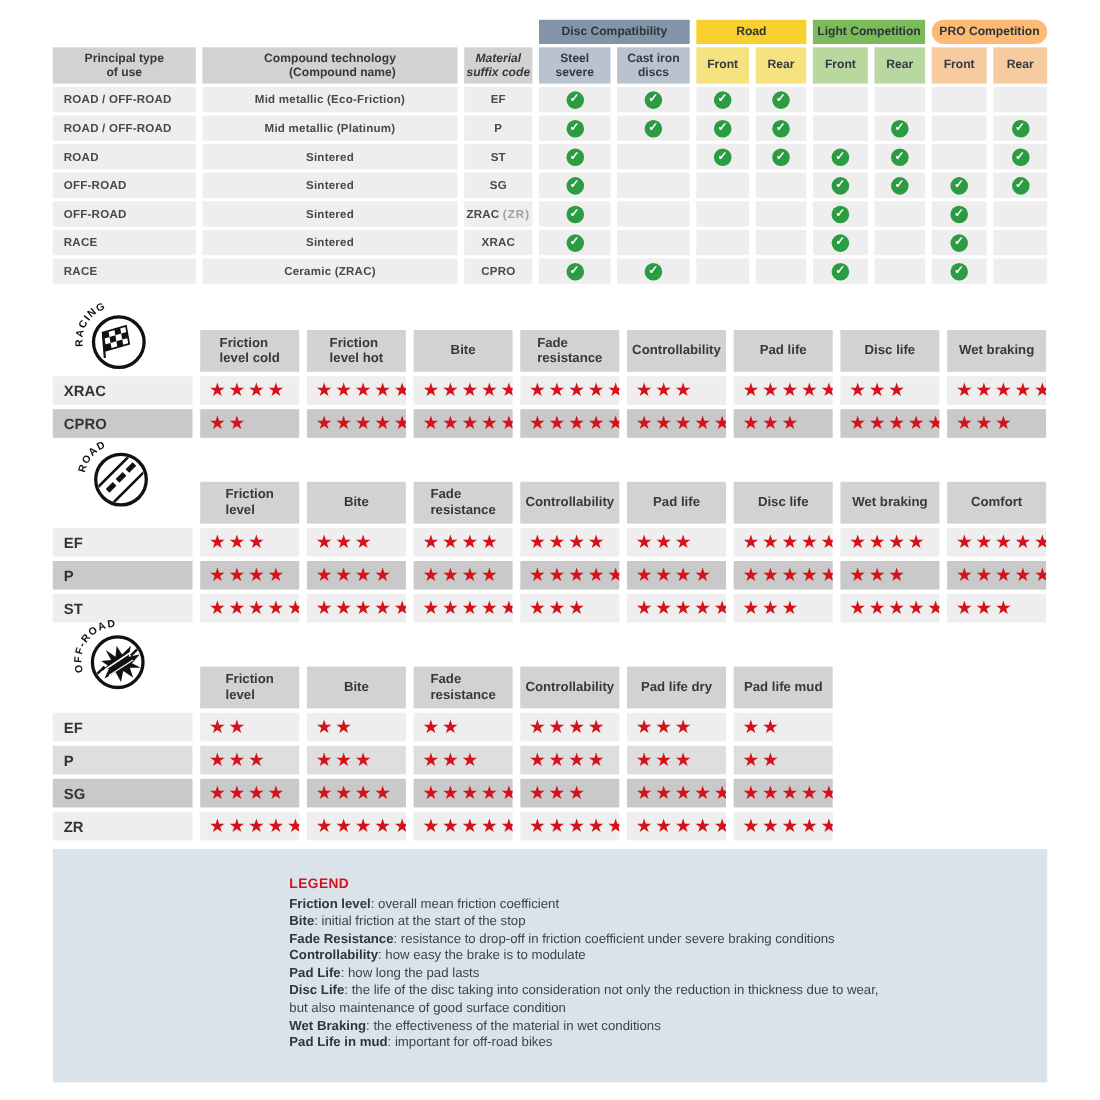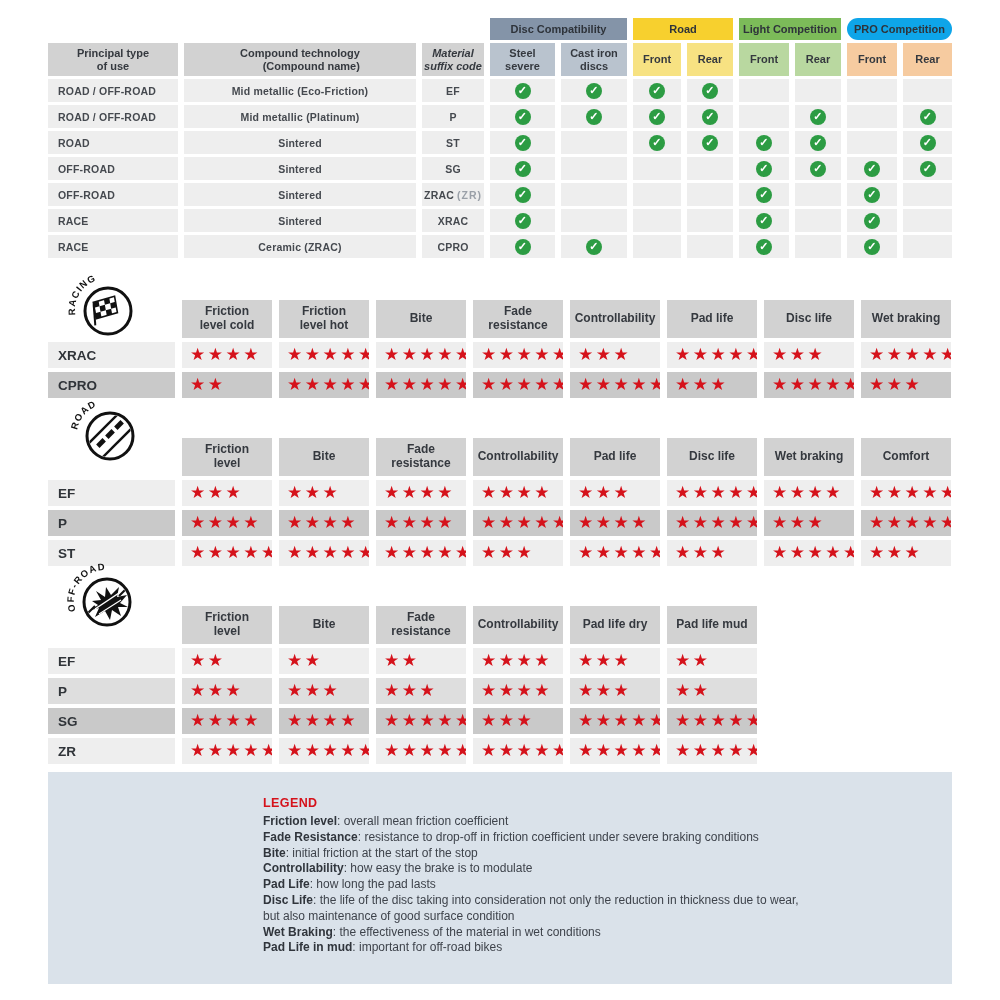--- a/index.html
+++ b/index.html
@@ -21,21 +21,21 @@
   .code-suffix{color:#9aa0a8;margin-left:3px;letter-spacing:1px}
   .chk{width:16px;height:16px;border-radius:50%;background:#2c9c43;color:#fff;font-size:11px;font-weight:bold;
        display:flex;align-items:center;justify-content:center;line-height:1}
 
   
   .sec{position:relative}
   .sec-racing{margin-top:42px}
   .sec-road{margin-top:40px}
   .sec-offroad{margin-top:40px}
   .rt{display:grid;grid-template-rows:38px;grid-auto-rows:26px;gap:4px 7px}
-  .rt-head{background:#d2d2d2;display:flex;align-items:center;justify-content:center;text-align:center;
+  .rt-head{background:#d2d2d2;display:flex;align-items:center;justify-content:center;
            font-weight:bold;font-size:12px;line-height:1.15;color:#35393f}
   .rt-label{display:flex;align-items:center;padding-left:10px;font-size:13.5px;font-weight:bold;color:#303439}
   .rt-cell{display:flex;align-items:center;padding-left:8px;overflow:hidden}
   .stars{color:#d5121b;font-size:17px;letter-spacing:2.5px;line-height:1;margin-top:-2px;white-space:nowrap}
   .shade-light{background:#eeeeee}
   .shade-medium{background:#dedede}
   .shade-dark{background:#c9c9c9}
   .sec-icon{position:absolute}
   .icon-racing{top:-33px;left:18px}
   .icon-road{top:-46px;left:20px}
@@ -50,21 +50,21 @@
 </style>
 </head>
 <body>
 
 <div class="page">
 
   <div class="cmp">
       <div class="cmp-group" style="background: rgb(132, 148, 168); grid-area: 1 / 4 / auto / span 2;">Disc Compatibility</div>
       <div class="cmp-group" style="background: rgb(247, 208, 46); grid-area: 1 / 6 / auto / span 2;">Road</div>
       <div class="cmp-group" style="background: rgb(124, 187, 89); grid-area: 1 / 8 / auto / span 2;">Light Competition</div>
-      <div class="cmp-group" style="background: #0ea5e9; grid-area: 1 / 10 / auto / span 2; border-radius: 11px;">PRO Competition</div>
+      <div class="cmp-group" style="background: #fdba74; grid-area: 1 / 10 / auto / span 2; border-radius: 11px;">PRO Competition</div>
       <div class="cmp-head pre" style="grid-area: 2 / 1;">Principal type
 of use</div>
       <div class="cmp-head pre" style="grid-area: 2 / 2; text-align: right;">Compound technology
 (Compound name)</div>
       <div class="cmp-head pre" style="grid-area: 2 / 3; font-style: italic;">Material
 suffix code</div>
       <div class="cmp-head pre" style="background: rgb(185, 195, 206); grid-area: 2 / 4;">Steel
 severe</div>
       <div class="cmp-head pre" style="background: rgb(185, 195, 206); grid-area: 2 / 5;">Cast iron
 discs</div>
@@ -537,22 +537,22 @@
         <div class="rt-cell shade-light" style="grid-area: 5 / 7;">
           <span class="stars">★★★★★</span>
         </div>
       </div>
   </section>
 
   <div class="legend">
     <div class="legend-title">LEGEND</div>
     <div>
         <div class="lg-line"><b>Friction level</b>: overall mean friction coefficient</div>
+        <div class="lg-line"><b>Bite</b>: initial friction at the start of the stop</div>
         <div class="lg-line"><b>Fade Resistance</b>: resistance to drop-off in friction coefficient under severe braking conditions</div>
-        <div class="lg-line"><b>Bite</b>: initial friction at the start of the stop</div>
         <div class="lg-line"><b>Controllability</b>: how easy the brake is to modulate</div>
         <div class="lg-line"><b>Pad Life</b>: how long the pad lasts</div>
         <div class="lg-line"><b>Disc Life</b>: the life of the disc taking into consideration not only the reduction in thickness due to wear,</div>
         <div class="lg-line">but also maintenance of good surface condition</div>
         <div class="lg-line"><b>Wet Braking</b>: the effectiveness of the material in wet conditions</div>
         <div class="lg-line"><b>Pad Life in mud</b>: important for off-road bikes</div>
       </div>
   </div>
 
 </div>

